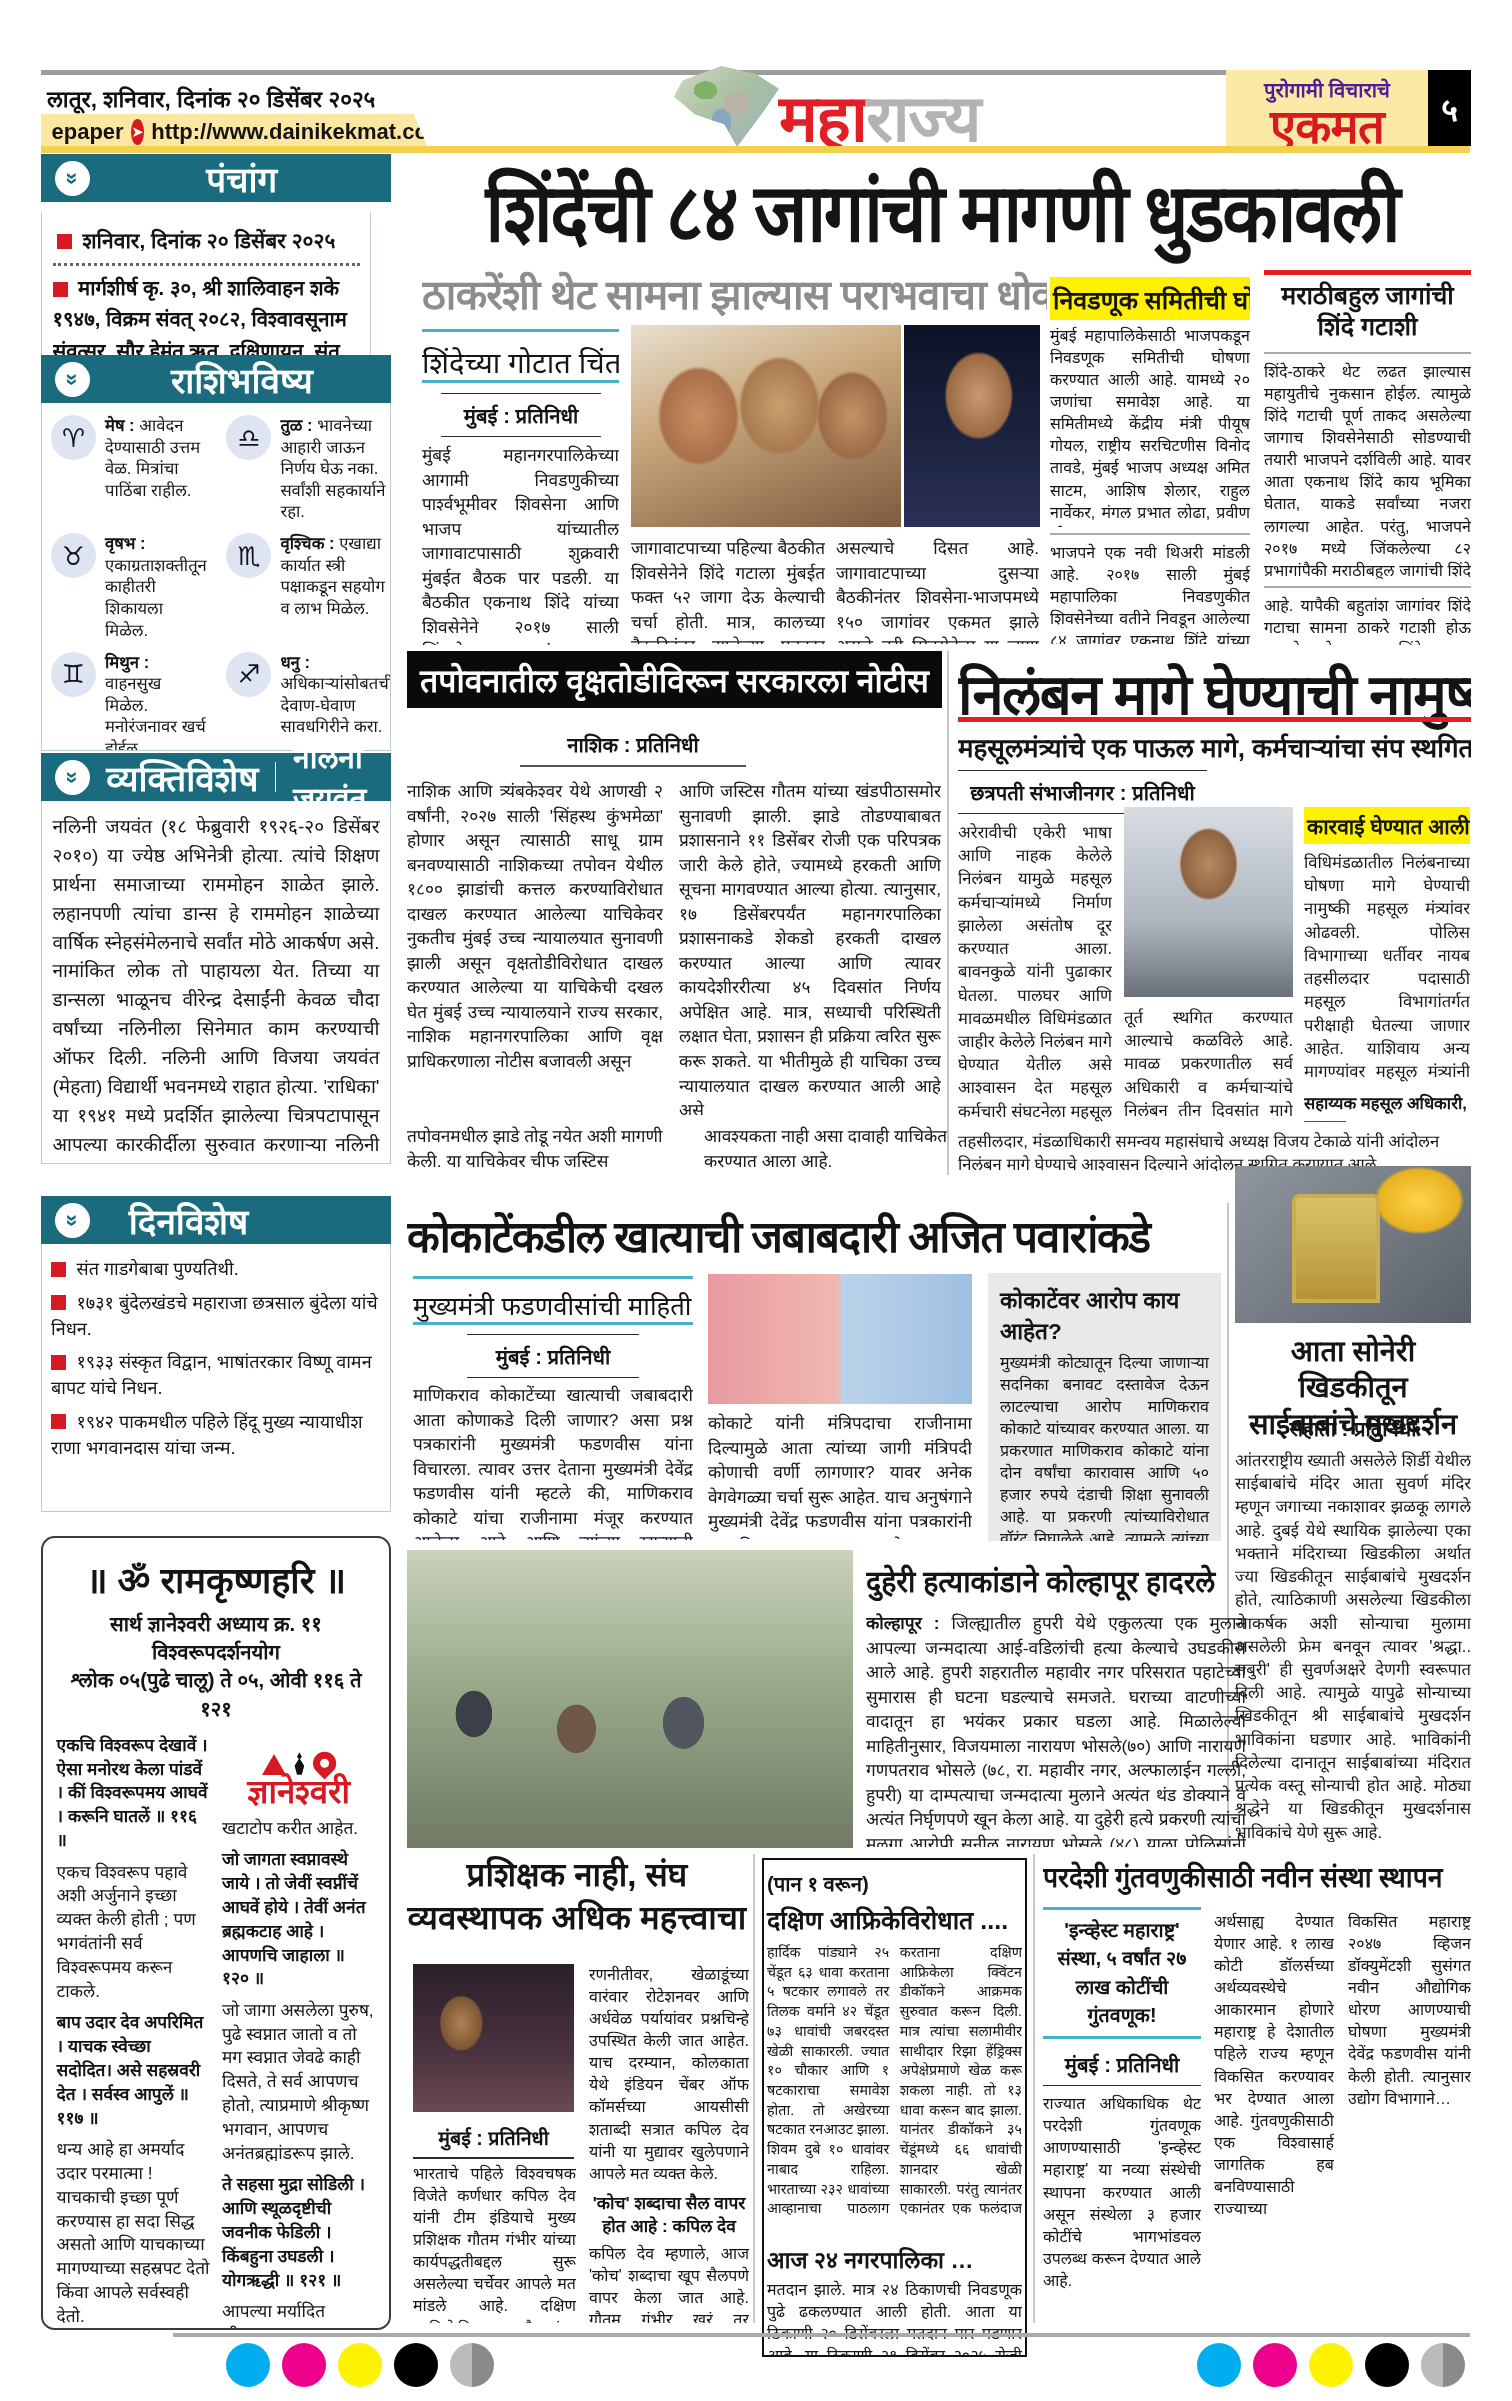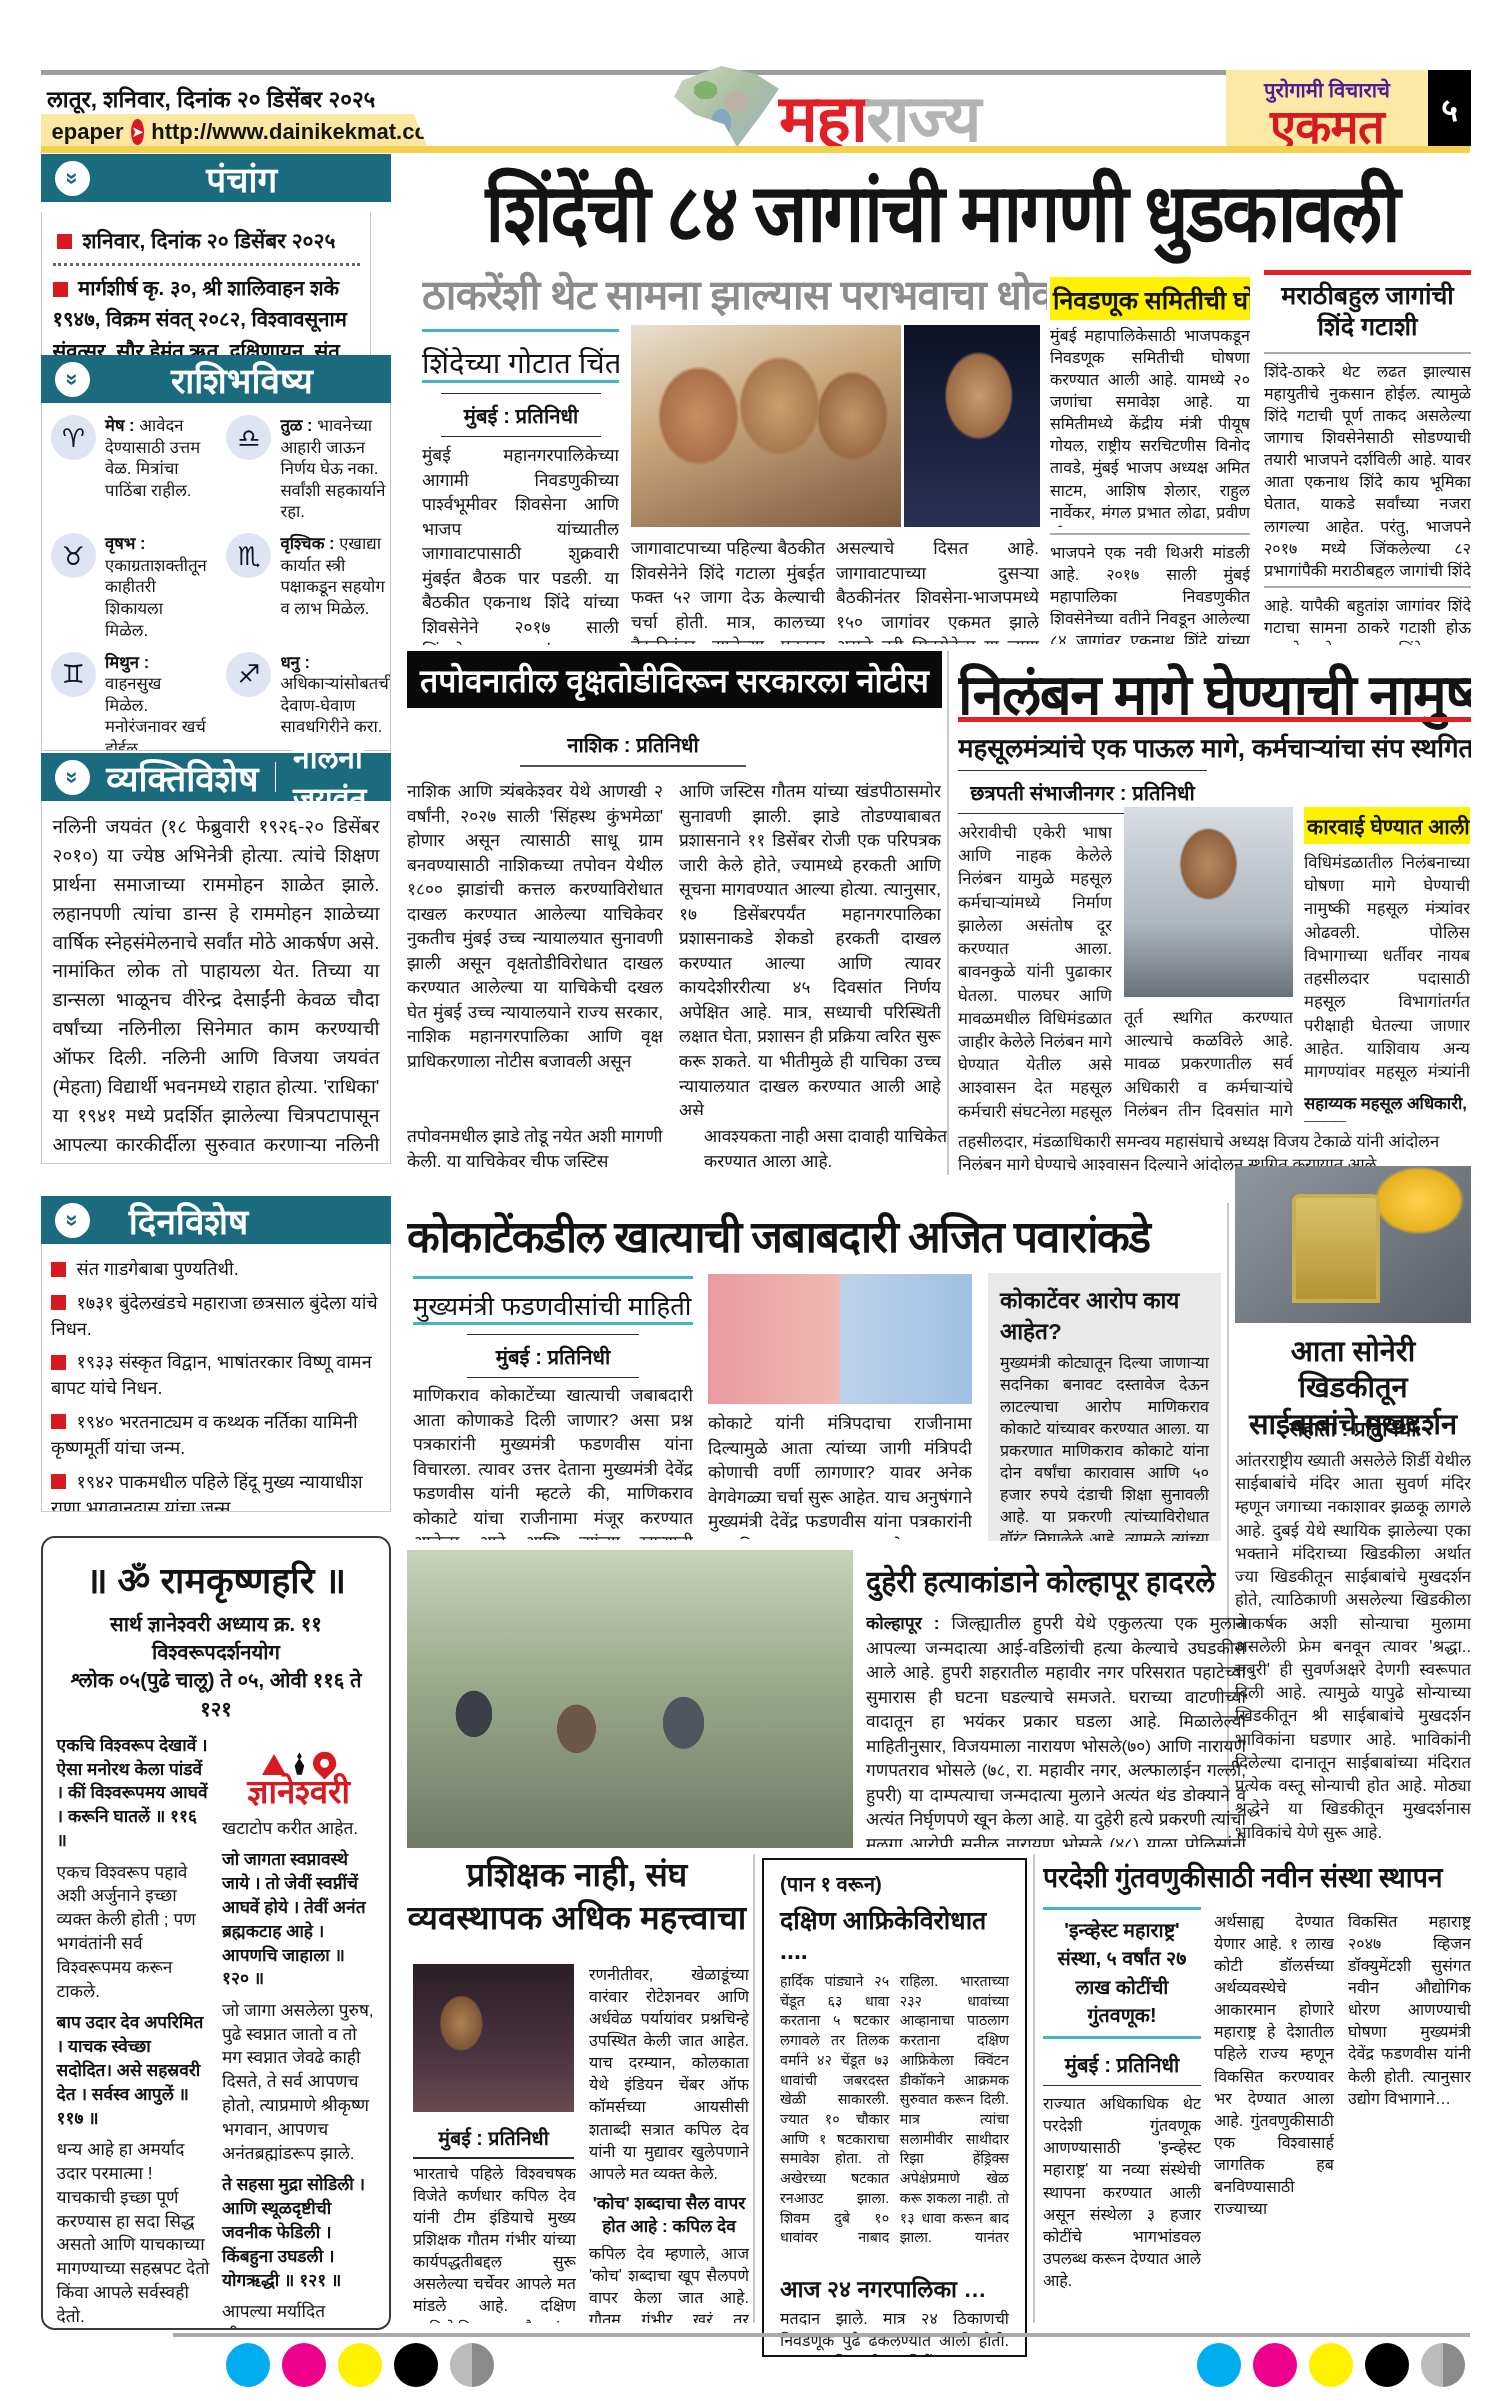--- a/index.html
+++ b/index.html
@@ -160,21 +160,20 @@
   <div class="abs sidebox clip vy-body just" style="left:41px;top:801px;width:350px;height:363px;padding:12px 10.5px">नलिनी जयवंत (१८ फेब्रुवारी १९२६-२० डिसेंबर २०१०) या ज्येष्ठ अभिनेत्री होत्या. त्यांचे शिक्षण प्रार्थना समाजाच्या राममोहन शाळेत झाले. लहानपणी त्यांचा डान्स हे राममोहन शाळेच्या वार्षिक स्नेहसंमेलनाचे सर्वांत मोठे आकर्षण असे. नामांकित लोक तो पाहायला येत. तिच्या या डान्सला भाळूनच वीरेन्द्र देसाईंनी केवळ चौदा वर्षांच्या नलिनीला सिनेमात काम करण्याची ऑफर दिली. नलिनी आणि विजया जयवंत (मेहता) विद्यार्थी भवनमध्ये राहात होत्या. 'राधिका' या १९४१ मध्ये प्रदर्शित झालेल्या चित्रपटापासून आपल्या कारकीर्दीला सुरुवात करणाऱ्या नलिनी यांनी त्यांच्या अप्रतिम अभिनयाच्या जोरावर हिंदी चित्रपटसृष्टीत काही वर्षांतच स्वतःचे वेगळे स्थान निर्माण केले होते. कसदार अभिनयामुळे त्यांना अशोक कुमार, देव आनंद आणि दिलीपकुमारसारख्या त्या काळातील आघाडीच्या अभिनेत्यांसोबत काम करता आले. दिलीपकुमार, नर्गीस यांच्यासोबत 'अनोखा प्यार'मध्ये त्यांनी केलेल्या अभिनयाने चित्रपट रसिकांची वाहवा मिळविली होती. नलिनी यांनी निर्देशक वीरेन्द्र देसाई यांच्याबरोबर १९४० मध्ये विवाह केला. फिल्मफेअरने १९५० मध्ये घेतलेल्या एका सर्वेक्षणात त्या काळात हिंदी सिनेसृष्टीत असलेल्या सर्वांत सुंदर नायिकेचा मान दिला होता. १९८३ मध्ये 'नास्तिक' चित्रपटात अमिताभ बच्चनच्या आईच्या भूमिकेत त्यांचे रूपेरी पडद्यावर अखेरचे दर्शन झाले. त्यांचे २० डिसेंबर २०१० रोजी निधन झाले.</div>
 
   <div class="abs sechead" style="left:41px;top:1196px;width:350px;height:48px">
     <span class="chev">»</span>
     <span class="t" style="text-align:left;padding-left:22.6px">दिनविशेष</span>
   </div>
   <ul class="abs sidebox clip din" style="left:41px;top:1244px;width:350px;height:268px;padding:12px 9px">
     <li><span class="redsq"></span><span>संत गाडगेबाबा पुण्यतिथी.</span></li>
     <li><span class="redsq"></span><span>१७३१  बुंदेलखंडचे महाराजा छत्रसाल बुंदेला यांचे निधन.</span></li>
     <li><span class="redsq"></span><span>१९३३  संस्कृत विद्वान, भाषांतरकार विष्णू वामन बापट यांचे निधन.</span></li>
-    <li><span class="redsq"></span><span>१९४०  भरतनाट्यम व कथ्थक नर्तिका यामिनी कृष्णमूर्ती यांचा जन्म.</span></li>
     <li><span class="redsq"></span><span>१९४२  पाकमधील पहिले हिंदू मुख्य न्यायाधीश राणा भगवानदास यांचा जन्म.</span></li>
 
   </ul>
 
   <div class="abs rambox clip" style="left:41px;top:1536px;width:350px;height:794px">
     <div class="ram-title">॥ ॐ रामकृष्णहरि ॥</div>
     <div class="ram-sub" style="margin-top:6px">सार्थ ज्ञानेश्वरी अध्याय क्र. ११ विश्वरूपदर्शनयोग</div>
     <div class="ram-sub">श्लोक ०५(पुढे चालू) ते ०५, ओवी ११६ ते १२१</div>
     <div style="display:flex;gap:12px;margin-top:10.5px">
       <div class="ram-col" style="width:154px">
@@ -290,21 +289,21 @@
   <div class="abs cap" style="left:413px;top:2118px;width:161px">मुंबई : प्रतिनिधी</div>
   <div class="abs body21 just clip" style="left:413px;top:2163px;width:163px;height:160px">भारताचे पहिले विश्वचषक विजेते कर्णधार कपिल देव यांनी टीम इंडियाचे मुख्य प्रशिक्षक गौतम गंभीर यांच्या कार्यपद्धतीबद्दल सुरू असलेल्या चर्चेवर आपले मत मांडले आहे. दक्षिण आफ्रिकेविरुद्धच्या दौऱ्यानंतर वाढलेली टीका आणि आफ्रिकेविरुद्धच्या कसोटी मालिकेत भारताच्या ०-२ अशा पराभवानंतर गौतम गंभीरच्या</div>
   <div class="abs clip" style="left:589px;top:1964px;width:160px;height:359px">
     <div class="body21 just">रणनीतीवर, खेळाडूंच्या वारंवार रोटेशनवर आणि अर्धवेळ पर्यायांवर प्रश्नचिन्हे उपस्थित केली जात आहेत. याच दरम्यान, कोलकाता येथे इंडियन चेंबर ऑफ कॉमर्सच्या आयसीसी शताब्दी सत्रात कपिल देव यांनी या मुद्यावर खुलेपणाने आपले मत व्यक्त केले.</div>
     <div class="b" style="font-size:17.3px;text-align:center;margin:6px 0">'कोच' शब्दाचा सैल वापर होत आहे : कपिल देव</div>
     <div class="body21 just">कपिल देव म्हणाले, आज 'कोच' शब्दाचा खूप सैलपणे वापर केला जात आहे. गौतम गंभीर खरं तर प्रशि‍क्षक नसून, संघाचे व्यवस्थापक असू शकतात. माझ्यासाठी प्रशिक्षक ते असतात, ज्यांनी आम्हाला शाळा आणि कॉलेजमध्ये खेळ शिकवला.</div>
   </div>
 
   <div class="abs vline" style="left:753px;top:1854px;height:469px"></div>
 
-  <div class="abs clip" style="left:762px;top:1858px;width:265px;height:499px;border:2.3px solid #111;padding:9px 16px">
+  <div class="abs clip" style="left:762px;top:1858px;width:265px;height:499px;border:2.3px solid #111;padding:9px 3px">
     <div class="b" style="font-size:20.3px">(पान १ वरून)</div>
     <div class="b" style="font-size:25px;margin:4.5px 0 7.5px">दक्षिण आफ्रिकेविरोधात ....</div>
     <div class="body21 just" style="columns:2;column-gap:10.5px;height:292px;overflow:hidden;font-size:14.3px">
       <span>हार्दिक पांड्याने २५ चेंडूत ६३ धावा करताना ५ षटकार लगावले तर तिलक वर्माने ४२ चेंडूत ७३ धावांची जबरदस्त खेळी साकारली. ज्यात १० चौकार आणि १ षटकाराचा समावेश होता. तो अखेरच्या षटकात रनआउट झाला. शिवम दुबे १० धावांवर नाबाद राहिला.</span> <span>भारताच्या २३२ धावांच्या आव्हानाचा पाठलाग करताना दक्षिण आफ्रिकेला क्विंटन डीकॉकने आक्रमक सुरुवात करून दिली. मात्र त्यांचा सलामीवीर साथीदार रिझा हेंड्रिक्स अपेक्षेप्रमाणे खेळ करू शकला नाही. तो १३ धावा करून बाद झाला. यानंतर डीकॉकने ३५ चेंडूंमध्ये ६६ धावांची शानदार खेळी साकारली. परंतु त्यानंतर एकानंतर एक फलंदाज बाद होत गेल्याने निर्धारित षटकांत दक्षिण आफ्रिकेला ८ गडी गमावून २०१ धावांपर्यंत मजल मारता आली. ५ सामन्यांच्या मालिकेत भारताने ३ सामने जिंकले असून एकाच सामन्यात विजय मिळविता आला तर…</span>
     </div>
     <div class="b" style="font-size:23px;margin:7.5px 0 4.5px">आज २४ नगरपालिका …</div>
     <div class="body21 just clip" style="height:113px">मतदान झाले. मात्र २४ ठिकाणची निवडणूक पुढे ढकलण्यात आली होती. आता या ठिकाणी २० डिसेंबरला मतदान पार पडणार आहे. या ठिकाणी २१ डिसेंबर २०२५ रोजी सकाळी मतमोजणी सुरू होणार आहे.</div>
   </div>
 
   <div class="abs vline" style="left:1033px;top:1854px;height:469px"></div>

